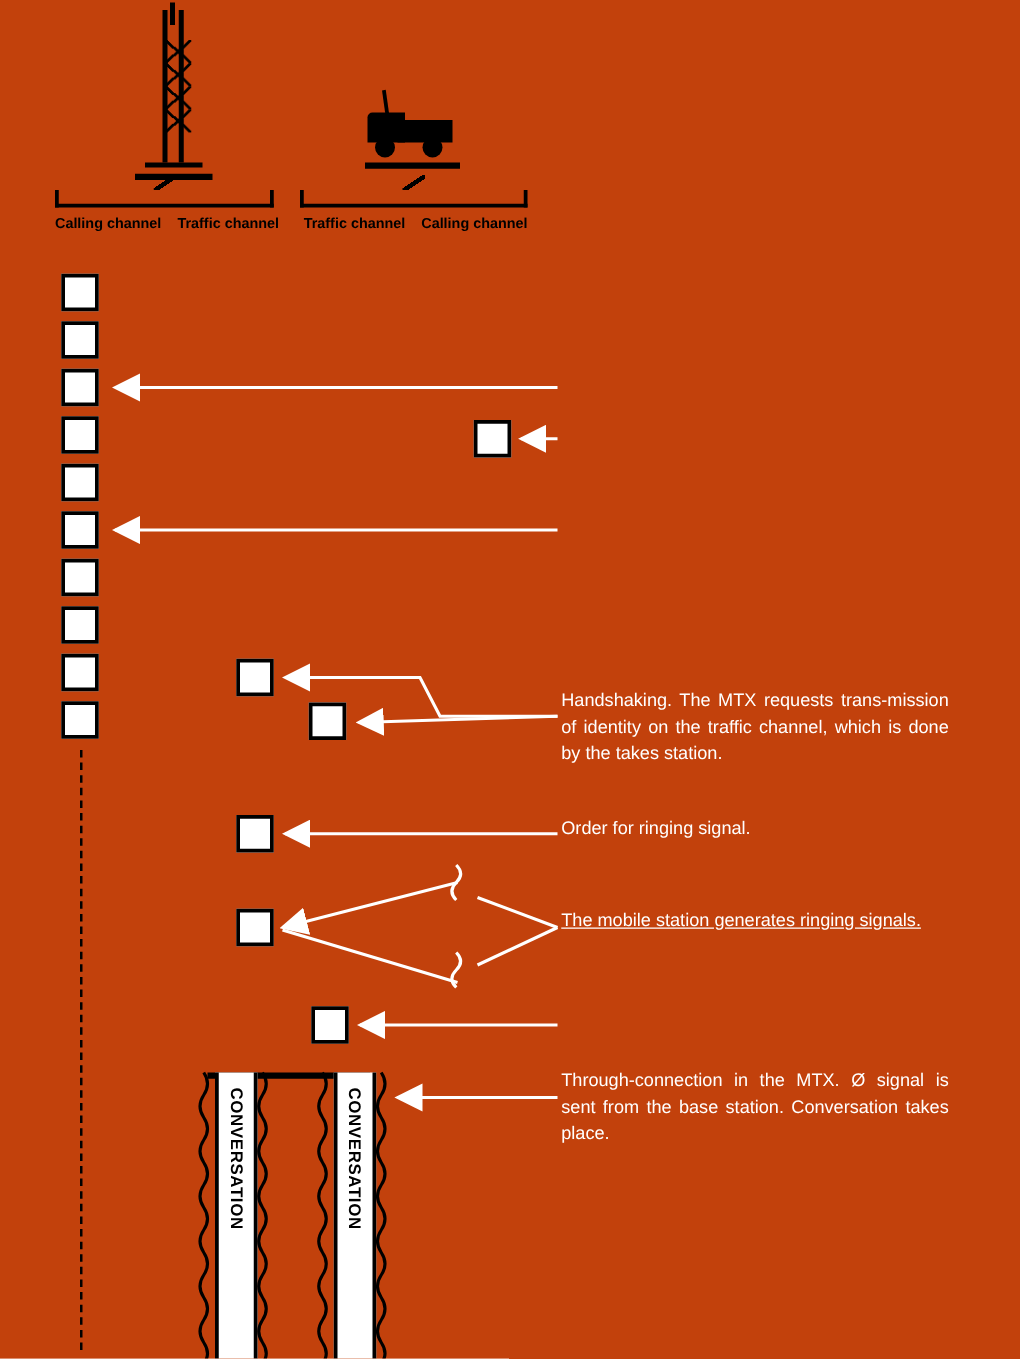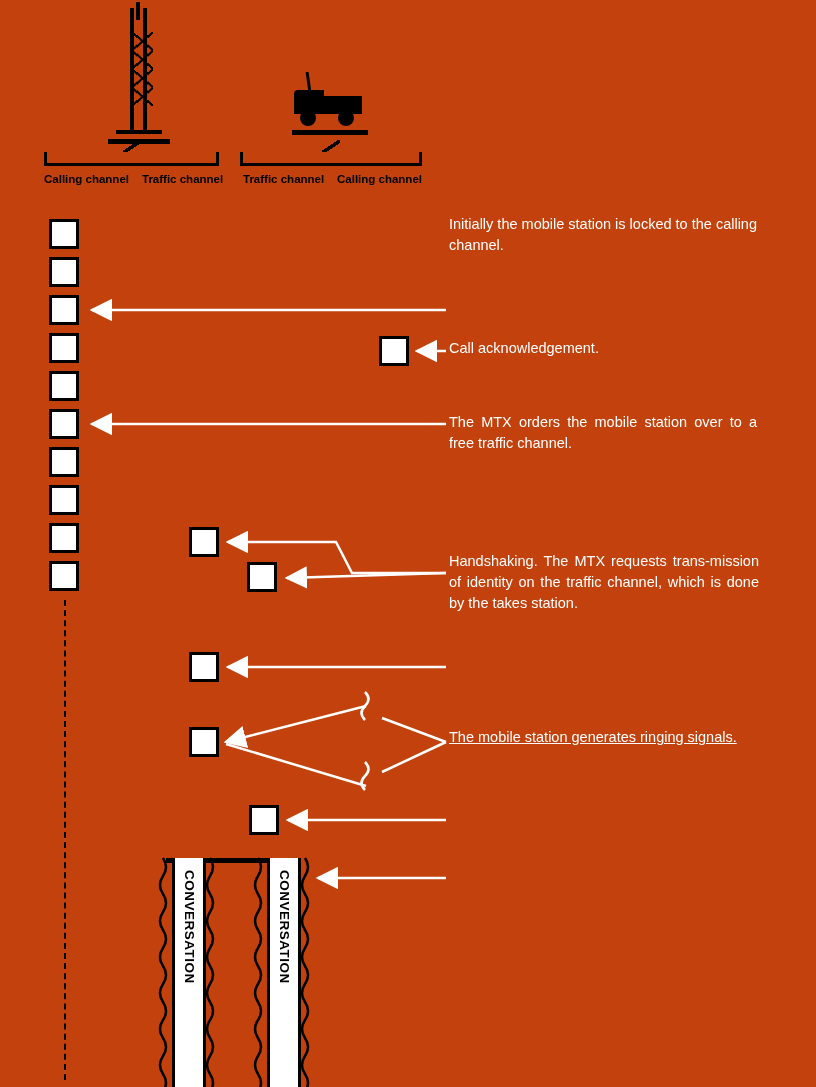--- a/index.html
+++ b/index.html
@@ -314,27 +314,26 @@
     <line x1="446" y1="820" x2="288" y2="820" stroke="#ffffff" stroke-width="2.5" marker-end="url(#ar)"></line>
 
     <line x1="446" y1="878" x2="318" y2="878" stroke="#ffffff" stroke-width="2.5" marker-end="url(#ar)"></line>
 
     <path d="M163,858 q6,9 0,18 q-6,9 0,18 q6,9 0,18 q-6,9 0,18 q6,9 0,18 q-6,9 0,18 q6,9 0,18 q-6,9 0,18 q6,9 0,18 q-6,9 0,18 q6,9 0,18 q-6,9 0,18 q6,9 0,17" fill="none" stroke="#000000" stroke-width="2.5"></path>
     <path d="M210,858 q6,9 0,18 q-6,9 0,18 q6,9 0,18 q-6,9 0,18 q6,9 0,18 q-6,9 0,18 q6,9 0,18 q-6,9 0,18 q6,9 0,18 q-6,9 0,18 q6,9 0,18 q-6,9 0,18 q6,9 0,17" fill="none" stroke="#000000" stroke-width="2.5"></path>
     <path d="M258,858 q6,9 0,18 q-6,9 0,18 q6,9 0,18 q-6,9 0,18 q6,9 0,18 q-6,9 0,18 q6,9 0,18 q-6,9 0,18 q6,9 0,18 q-6,9 0,18 q6,9 0,18 q-6,9 0,18 q6,9 0,17" fill="none" stroke="#000000" stroke-width="2.5"></path>
     <path d="M305,858 q6,9 0,18 q-6,9 0,18 q6,9 0,18 q-6,9 0,18 q6,9 0,18 q-6,9 0,18 q6,9 0,18 q-6,9 0,18 q6,9 0,18 q-6,9 0,18 q6,9 0,18 q-6,9 0,18 q6,9 0,17" fill="none" stroke="#000000" stroke-width="2.5"></path>
   </svg>
 
-  <div class="txt" style="left:449px; top:214px; width:308px;">Initially the mobile station is locked to the calling channel.</div>
-
-
-  <div class="txt" style="left:449px; top:338px; width:308px;">Call acknowledgement.</div>
-
-  <div class="txt" style="left:449px; top:412px; width:308px;">The MTX orders the mobile station over to a free traffic channel.</div>
+
+
+
 
   <div class="txt" style="left:449px; top:551px; width:310px;">Handshaking. The MTX requests trans-mission of identity on the traffic channel, which is done by the takes station.</div>
 
+  <div class="txt" style="left:449px; top:653px; width:308px;">Order for ringing signal.</div>
 
   <div class="txt" style="left:449px; top:727px; width:308px;text-decoration:underline;">The mobile station generates ringing signals.</div>
 
 
+  <div class="txt" style="left:449px; top:855px; width:310px;">Through-connection in the MTX. Ø signal is sent from the base station. Conversation takes place.</div>
 
 </div>
 
 </body></html>

